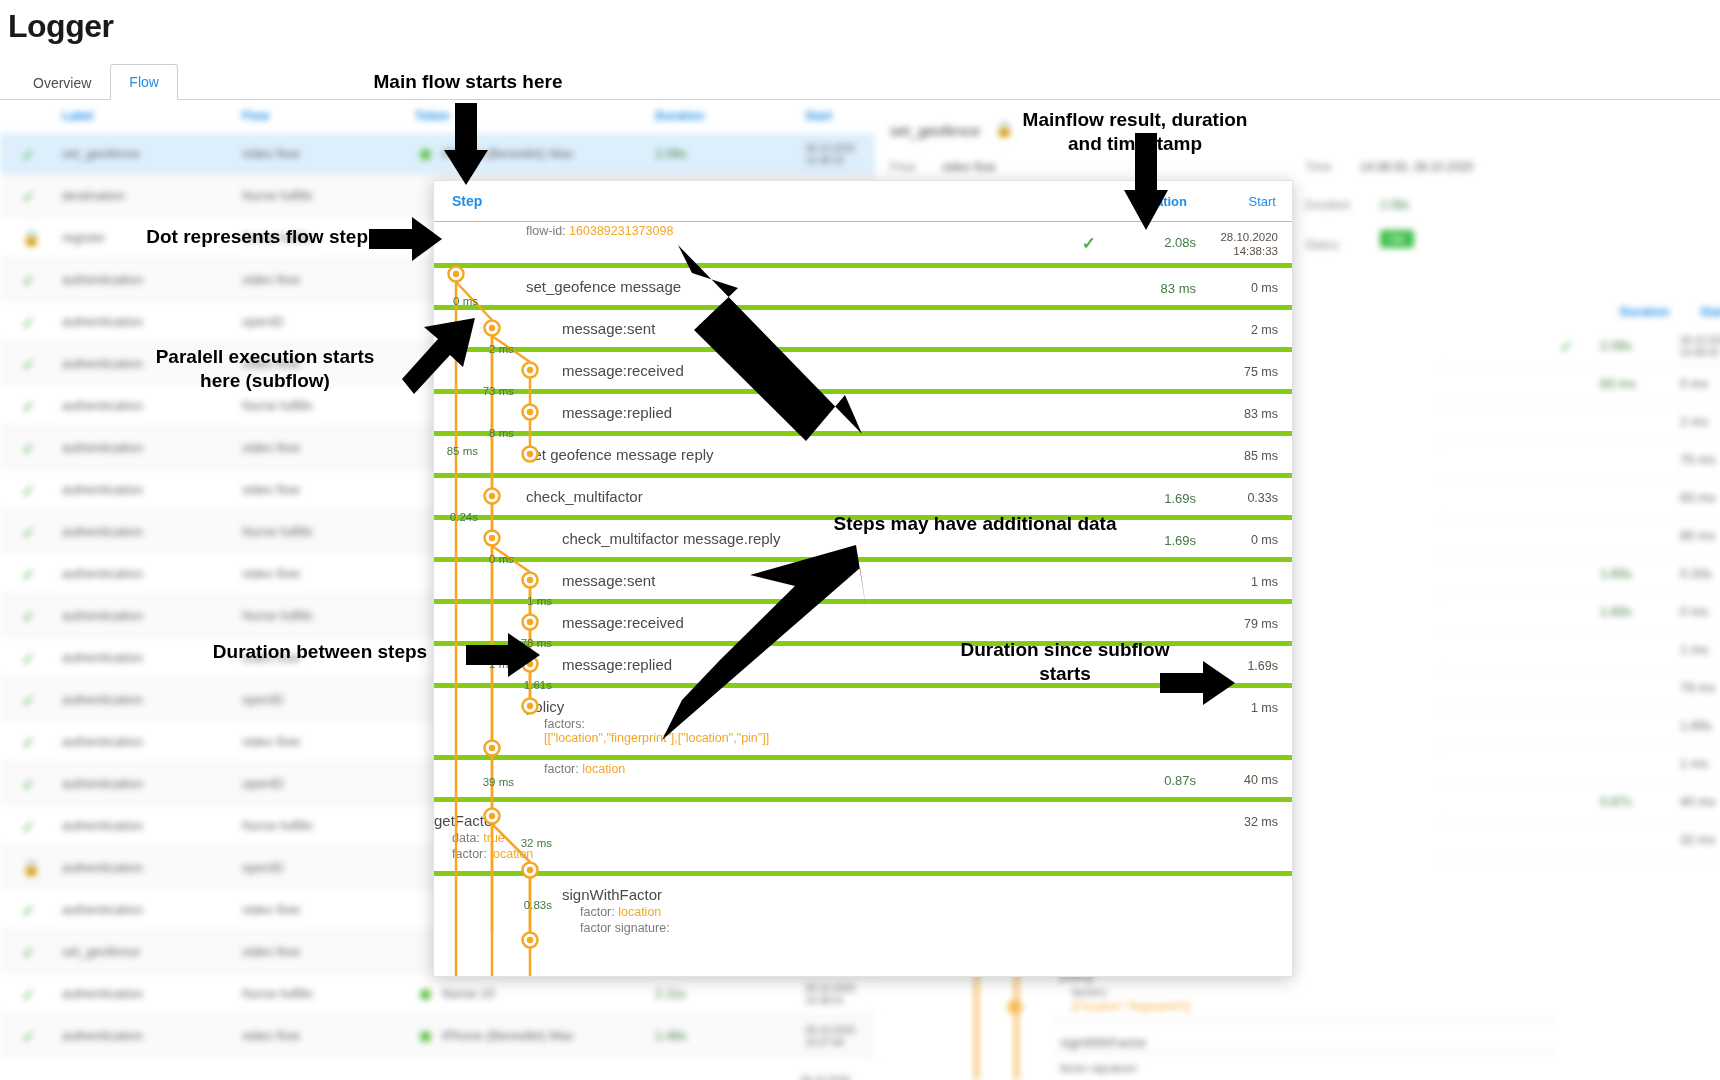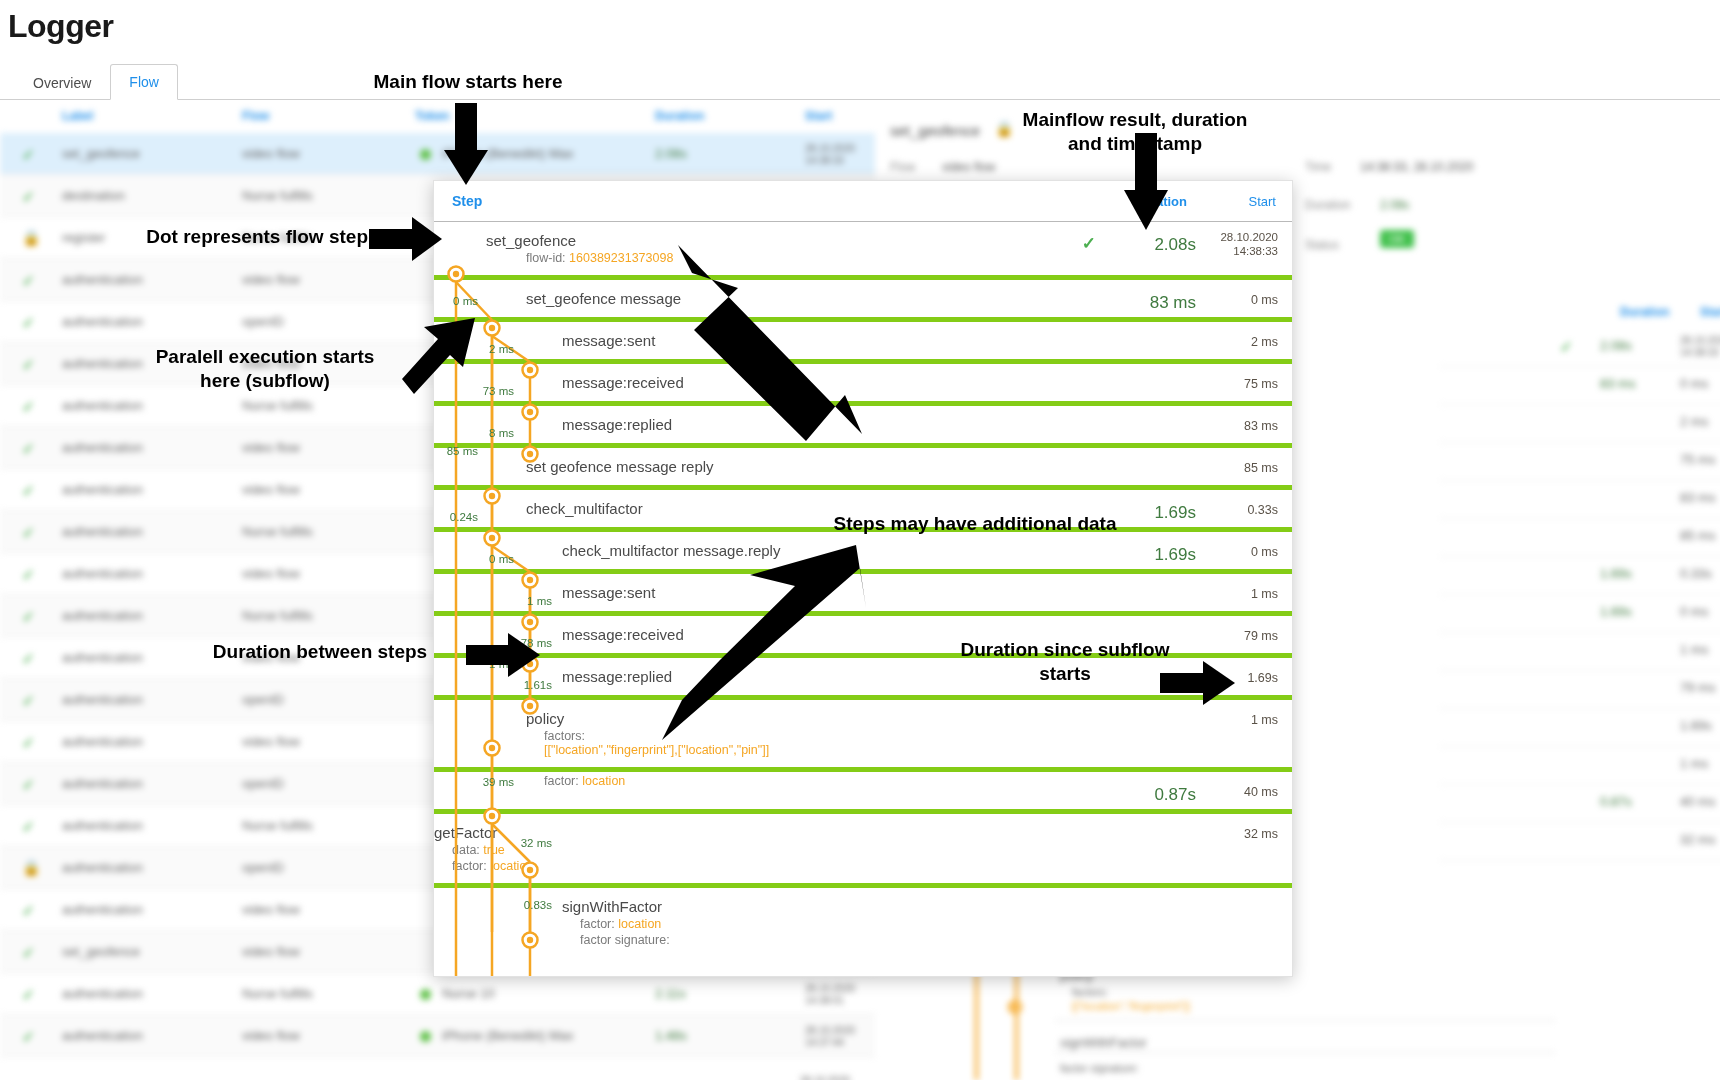--- a/index.html
+++ b/index.html
@@ -98,21 +98,21 @@
     font-size:15px; color:#4a4a4a;
     padding-top:10px;
   }
   .row .sub {
     font-size:12.5px; color:#7b7b7b;
     padding-top:2px;
   }
   .row .sub .amber { color:#f5a623; }
   .row .dur {
     position:absolute; right:96px; top:13px;
-    font-size:17px; color:#3f7a3f; text-align:right; width:80px;
+    font-size:13px; color:#3f7a3f; text-align:right; width:80px;
   }
   .row .start {
     position:absolute; right:14px; top:13px;
     font-size:12.5px; color:#5a5248; text-align:right; width:78px;
   }
   .row .check {
     position:absolute; right:196px; top:11px;
     color:#4caf50; font-size:17px; font-weight:700;
   }
   .row .stamp {
@@ -432,21 +432,20 @@
       <text x="80" y="447" font-size="11.5" font-family="&quot;Liberation Sans&quot;, sans-serif" fill="#3f7a3f" text-anchor="end">1 ms</text>
       <text x="118" y="468" font-size="11.5" font-family="&quot;Liberation Sans&quot;, sans-serif" fill="#3f7a3f" text-anchor="end">1.61s</text>
       <text x="80" y="565" font-size="11.5" font-family="&quot;Liberation Sans&quot;, sans-serif" fill="#3f7a3f" text-anchor="end">39 ms</text>
       <text x="118" y="626" font-size="11.5" font-family="&quot;Liberation Sans&quot;, sans-serif" fill="#3f7a3f" text-anchor="end">32 ms</text>
       <text x="118" y="688" font-size="11.5" font-family="&quot;Liberation Sans&quot;, sans-serif" fill="#3f7a3f" text-anchor="end">0.83s</text>
     </svg>
 
   <div id="rows">
       <div class="row first">
         <div style="margin-left: 52px; padding-right: 200px; padding-bottom: 10px;">
-          <div class="label">set_geofence</div>
           <div class="sub" style="margin-left: 40px;"><span>flow-id: </span><span class="amber">160389231373098</span></div>
         </div>
         <div class="check">✓</div>
         <div class="dur">2.08s</div>
         <div class="stamp"><span>28.10.2020</span><br><span>14:38:33</span></div>
       </div>
       <div class="row">
         <div style="margin-left: 92px; padding-right: 200px; padding-bottom: 10px;">
           <div class="label">set_geofence message</div>
         </div>

